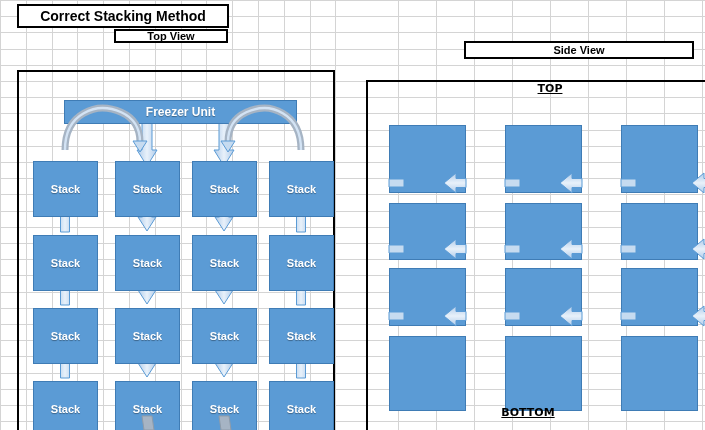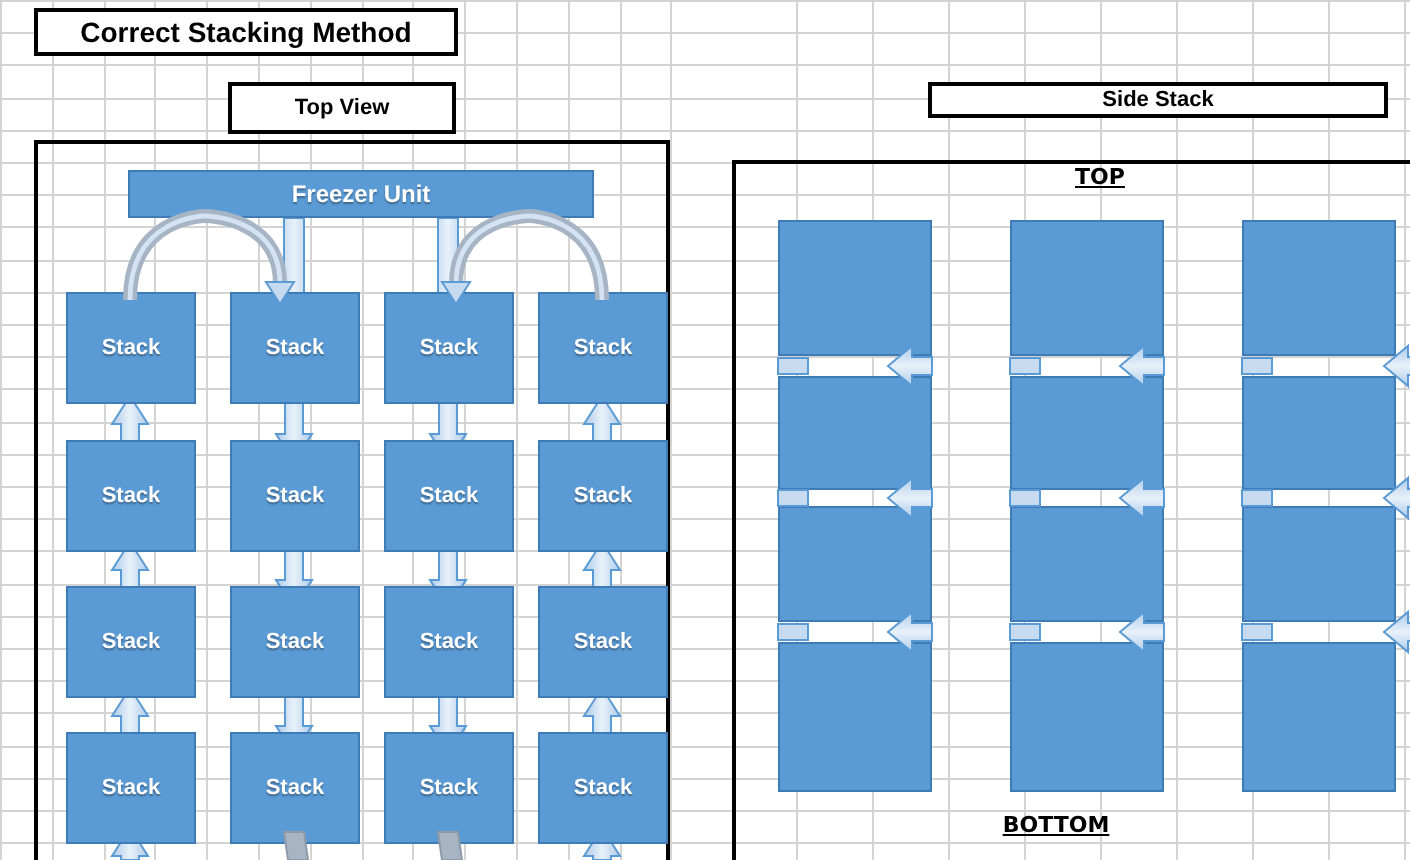--- a/index.html
+++ b/index.html
@@ -24,20 +24,21 @@
     box-sizing:border-box;z-index:2;
   }
   .panel.noborder-bottom{border-bottom:none;}
 
   .bluebox{
     position:absolute;background:#5B9BD5;border:1px solid #3f7cb5;
     box-sizing:border-box;z-index:4;
     display:flex;align-items:center;justify-content:center;
     color:#fff;font-weight:bold;
     text-shadow:0 1px 1px rgba(0,0,0,.35);
+    margin-top:15px;
   }
   .freezer{z-index:5;}
   .plain{color:transparent;}
 
   .underlabel{
     position:absolute;z-index:6;font-weight:bold;color:#000;
     text-decoration:underline;text-align:center;
     font-family:"DejaVu Sans", sans-serif;
   }
 
@@ -131,21 +132,21 @@
     <polygon points="296.5,232 296.5,212 292,212 301,198 310,212 305.5,212 305.5,232" fill="url(#gv)" stroke="#5B9BD5" stroke-width="1"></polygon>
     <polygon points="296.5,305 296.5,285 292,285 301,271 310,285 305.5,285 305.5,305" fill="url(#gv)" stroke="#5B9BD5" stroke-width="1"></polygon>
     <polygon points="296.5,378 296.5,358 292,358 301,344 310,358 305.5,358 305.5,378" fill="url(#gv)" stroke="#5B9BD5" stroke-width="1"></polygon>
     <polygon points="296.5,430 296.5,428 292,428 301,414 310,428 305.5,428 305.5,430" fill="url(#gv)" stroke="#5B9BD5" stroke-width="1"></polygon>
   </svg>
 
 <div class="labelbox" style="left:17px;top:4px;width:212px;height:24px;font-size:14px;">
   <span>Correct Stacking Method</span>
 </div>
 
-<div class="labelbox" style="left:114px;top:41px;width:114px;height:26px;font-size:11px;">
+<div class="labelbox" style="left:114px;top:29px;width:114px;height:14px;font-size:11px;">
   <span>Top View</span>
 </div>
 
 <div class="panel noborder-bottom" style="left:17px;top:70px;width:318px;height:362px;"></div>
 
 <div class="bluebox freezer" style="left:64px;top:85px;width:233px;height:24px;font-size:12px;">
   <span>Freezer Unit</span>
 </div>
 
 <div class="bluebox" style="left:33px;top:146px;width:65px;height:56px;font-size:11px;">
@@ -194,21 +195,21 @@
     <span>Stack</span>
   </div>
 <div class="bluebox" style="left:192px;top:366px;width:65px;height:56px;font-size:11px;">
     <span>Stack</span>
   </div>
 <div class="bluebox" style="left:269px;top:366px;width:65px;height:56px;font-size:11px;">
     <span>Stack</span>
   </div>
 
 <div class="labelbox" style="left:464px;top:41px;width:230px;height:18px;font-size:11px;">
-  <span>Side Stack</span>
+  <span>Side View</span>
 </div>
 
 <div class="panel noborder-bottom" style="left:366px;top:80px;width:344px;height:352px;"></div>
 
 <div class="underlabel" style="left:490px;top:82px;width:120px;font-size:11px;">
   <span>TOP</span>
 </div>
 <div class="underlabel" style="left:468px;top:406px;width:120px;font-size:11px;">
   <span>BOTTOM</span>
 </div>

